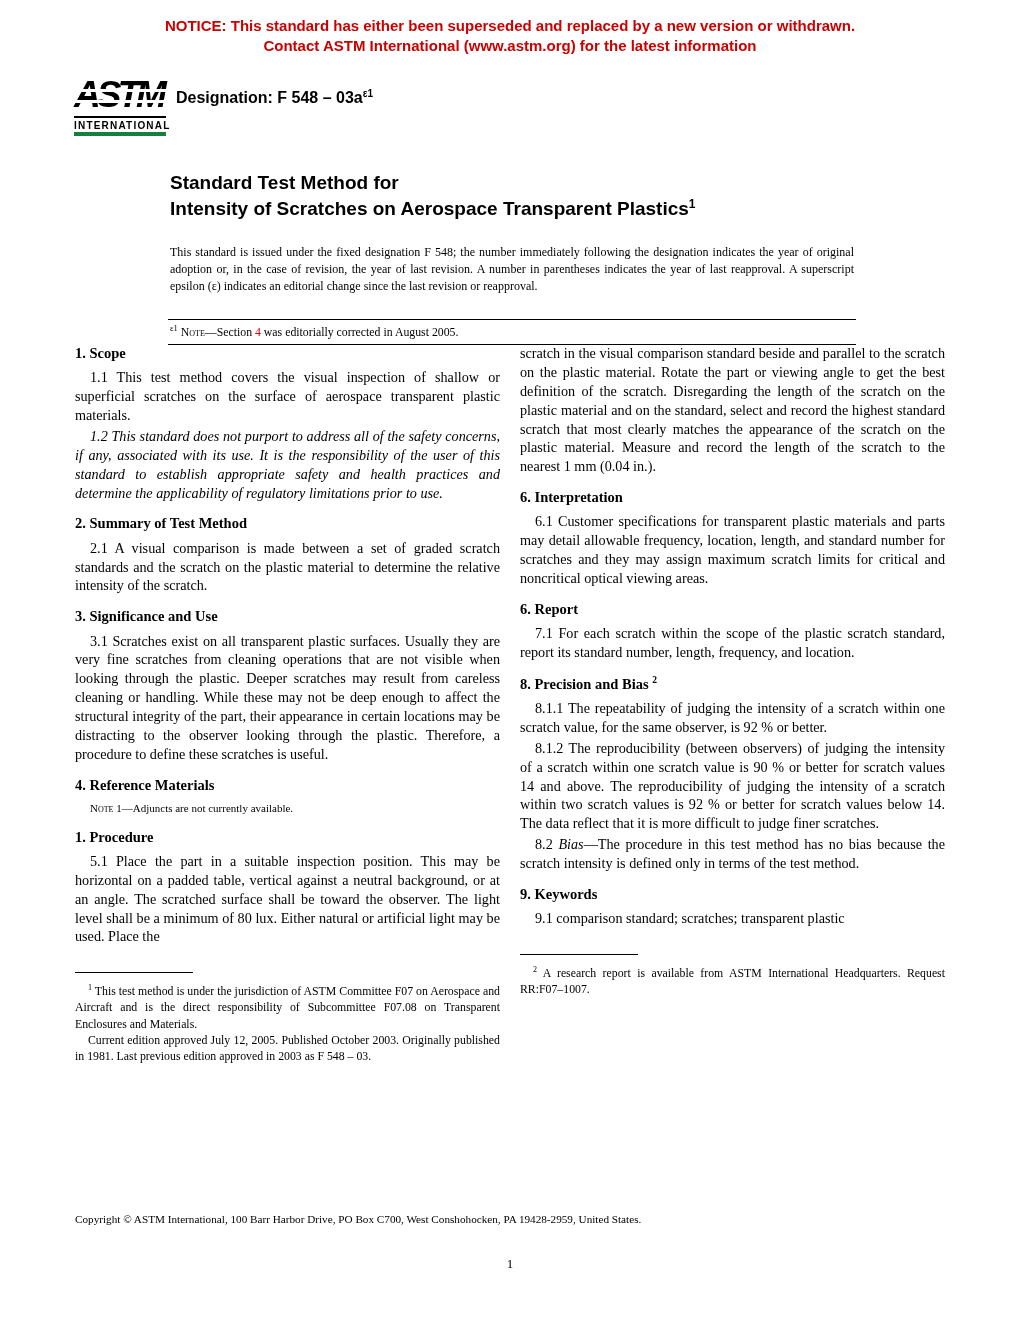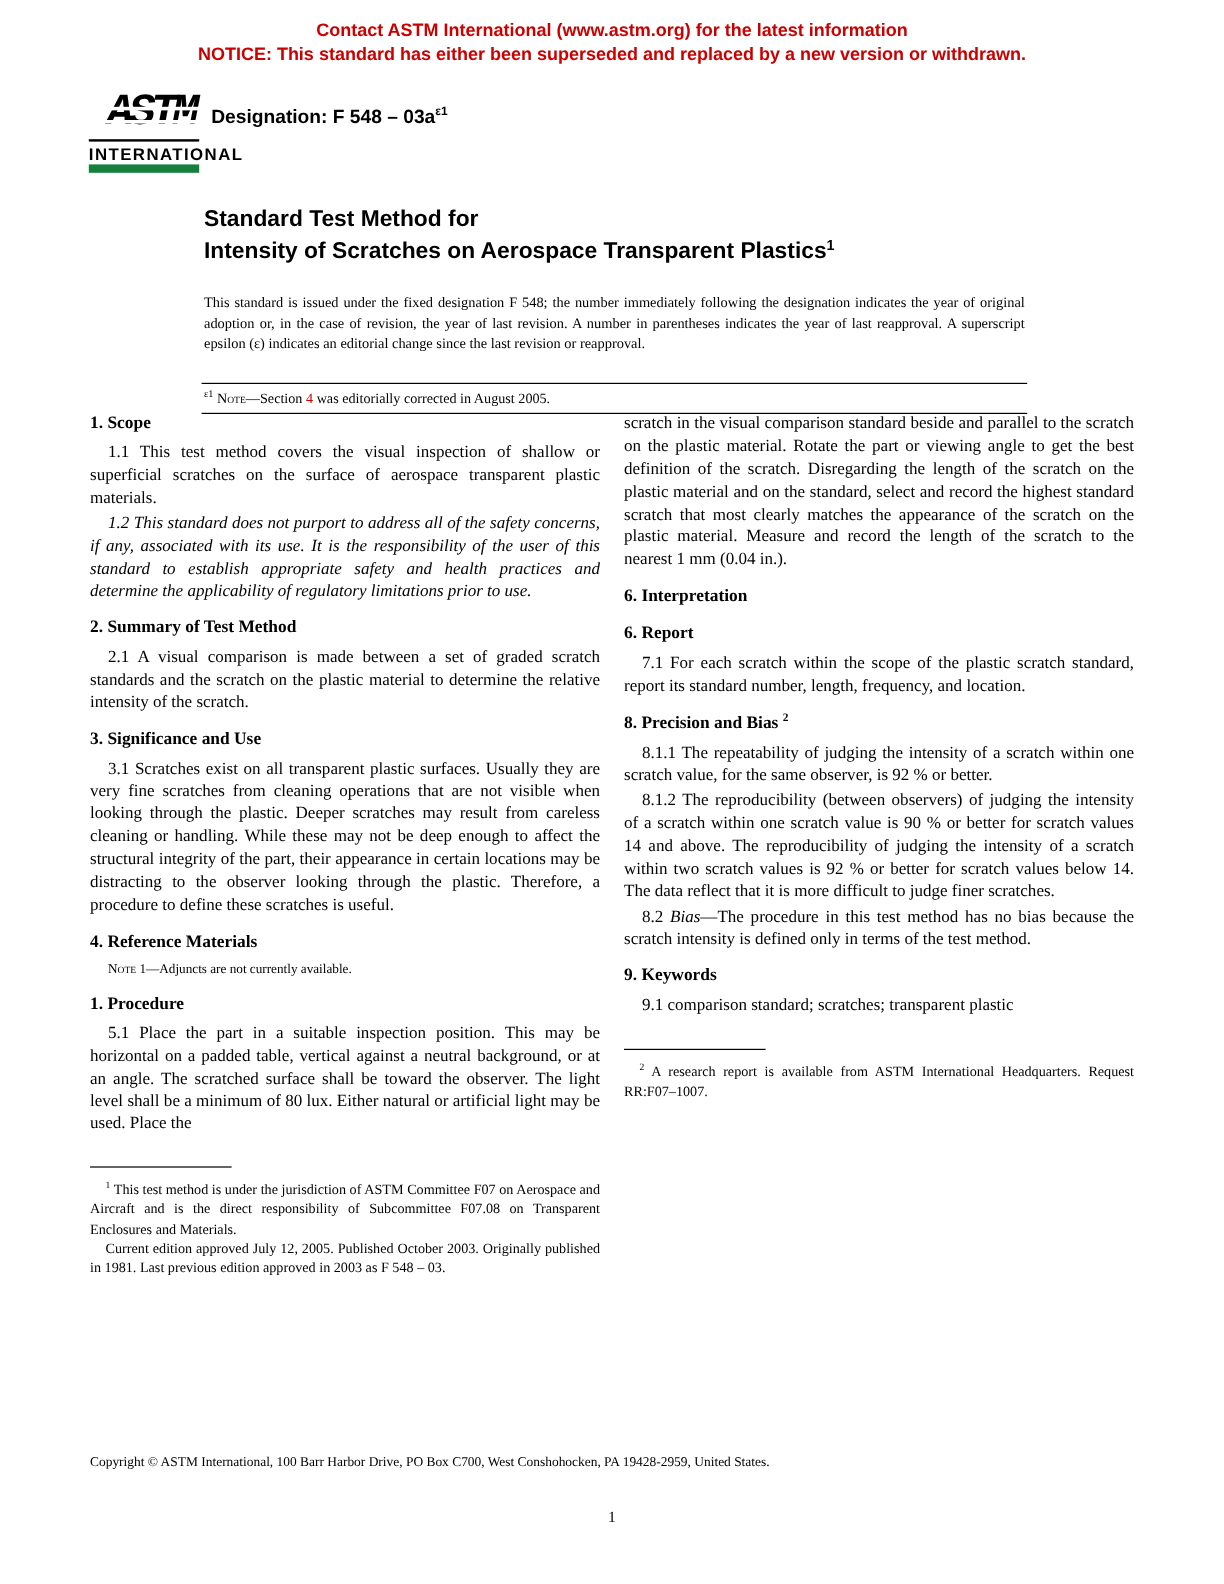--- a/index.html
+++ b/index.html
@@ -13,33 +13,33 @@
   .notice {
     position:absolute; top:16px; left:0; width:100%;
     text-align:center; color:#cc0000;
     font-family:"Liberation Sans", sans-serif;
     font-weight:bold; font-size:15px; line-height:1.3;
   }
   
   .logo { position:absolute; left:74px; top:76px; width:92px; }
   .logo-astm {
     position:relative;
-    font-family:Liberation Mono, monospace; font-style:italic; font-weight:bold;
+    font-family:Liberation Sans, sans-serif; font-style:italic; font-weight:bold;
     font-size:37px; letter-spacing:-4px; line-height:1; color:#000;
     text-align:right; padding-right:4px;
   }
   .logo-astm::before, .logo-astm::after {
     content:""; position:absolute; left:0; right:0; height:3px; background:#fff;
   }
   .logo-astm::before { top:13px; }
   .logo-astm::after  { top:24px; }
   .logo-intl {
-    margin-top:3px; border-top:2px solid #000; border-bottom:7px solid #15803d;
+    margin-top:3px; border-top:2px solid #000; border-bottom:4px solid #15803d;
     font-family:"Liberation Sans", sans-serif; font-weight:bold;
-    font-size:14px; letter-spacing:1.2px; text-align:center; padding:2px 0 1px;
+    font-size:10px; letter-spacing:1.2px; text-align:center; padding:2px 0 1px;
   }
   .designation {
     position:absolute; left:176px; top:88px;
     font-family:"Liberation Sans", sans-serif; font-weight:bold; font-size:16px;
   }
   .designation sup { font-size:10px; }
   .title-block {
     position:absolute; left:170px; top:170px; width:720px;
     font-family:"Liberation Sans", sans-serif; font-weight:bold;
     font-size:19px; line-height:1.35;
@@ -86,22 +86,22 @@
     position:absolute; top:1256px; left:0; width:100%;
     text-align:center; font-size:13px;
   }
 </style>
 </head>
 <body>
 
 <div class="page">
 
   <div class="notice">
+    <div>NOTICE: This standard has either been superseded and replaced by a new version or withdrawn.</div>
     <div>Contact ASTM International (www.astm.org) for the latest information</div>
-    <div>NOTICE: This standard has either been superseded and replaced by a new version or withdrawn.</div>
   </div>
 
   <div class="logo">
     <div class="logo-astm">ASTM</div>
     <div class="logo-intl">INTERNATIONAL</div>
   </div>
 
   <div class="designation">
     <span>Designation: F 548 – 03a</span><sup>ε1</sup>
   </div>
@@ -141,20 +141,21 @@
       <div class="footnote">
         <p><sup>1</sup><span> This test method is under the jurisdiction of ASTM Committee F07 on Aerospace and Aircraft and is the direct responsibility of Subcommittee F07.08 on Transparent Enclosures and Materials.</span></p>
         <p>Current edition approved July 12, 2005. Published October 2003. Originally published in 1981. Last previous edition approved in 2003 as F 548 – 03.</p>
       </div>
     </div>
 
     <div class="col">
       <p class="para noindent">scratch in the visual comparison standard beside and parallel to the scratch on the plastic material. Rotate the part or viewing angle to get the best definition of the scratch. Disregarding the length of the scratch on the plastic material and on the standard, select and record the highest standard scratch that most clearly matches the appearance of the scratch on the plastic material. Measure and record the length of the scratch to the nearest 1 mm (0.04 in.).</p>
 
       <div class="sec-heading">6.  Interpretation</div>
+      <p class="para">6.1 Customer specifications for transparent plastic materials and parts may detail allowable frequency, location, length, and standard number for scratches and they may assign maximum scratch limits for critical and noncritical optical viewing areas.</p>
 
       <div class="sec-heading">6.  Report</div>
       <p class="para">7.1 For each scratch within the scope of the plastic scratch standard, report its standard number, length, frequency, and location.</p>
 
       <div class="sec-heading"><span>8.  Precision and Bias </span><sup>2</sup></div>
       <p class="para">8.1.1 The repeatability of judging the intensity of a scratch within one scratch value, for the same observer, is 92 % or better.</p>
       <p class="para">8.1.2 The reproducibility (between observers) of judging the intensity of a scratch within one scratch value is 90 % or better for scratch values 14 and above. The reproducibility of judging the intensity of a scratch within two scratch values is 92 % or better for scratch values below 14. The data reflect that it is more difficult to judge finer scratches.</p>
       <p class="para"><span>8.2 </span><span class="ital">Bias</span><span>—The procedure in this test method has no bias because the scratch intensity is defined only in terms of the test method.</span></p>
 
       <div class="sec-heading">9.  Keywords</div>

